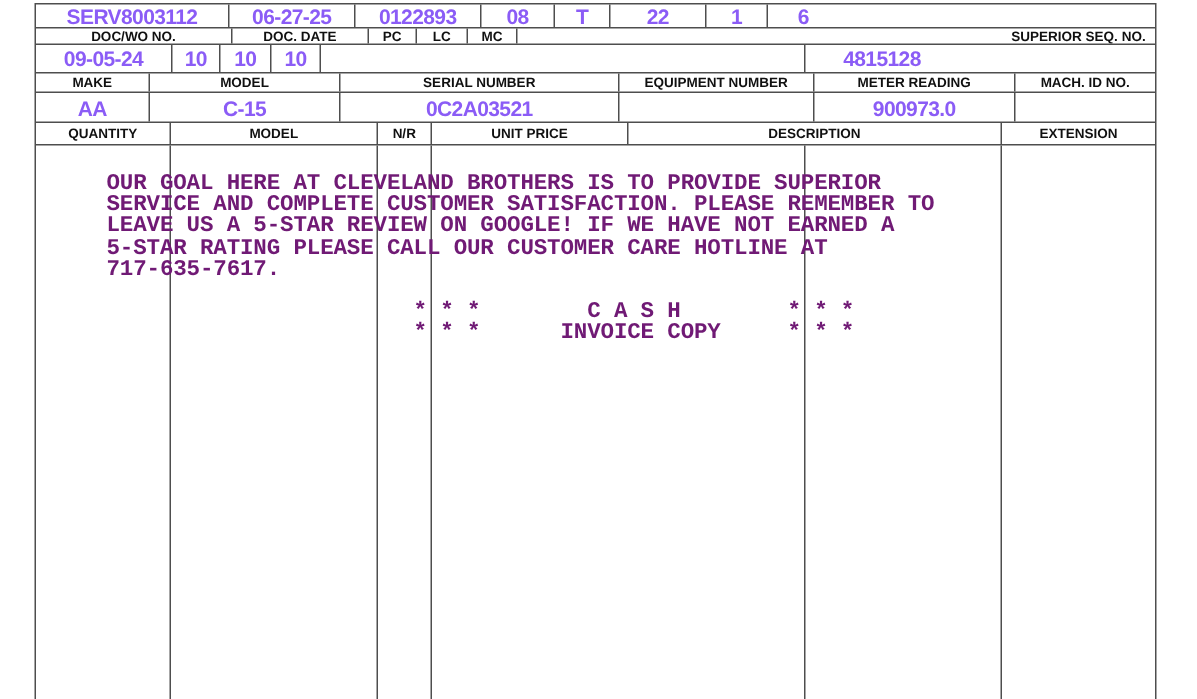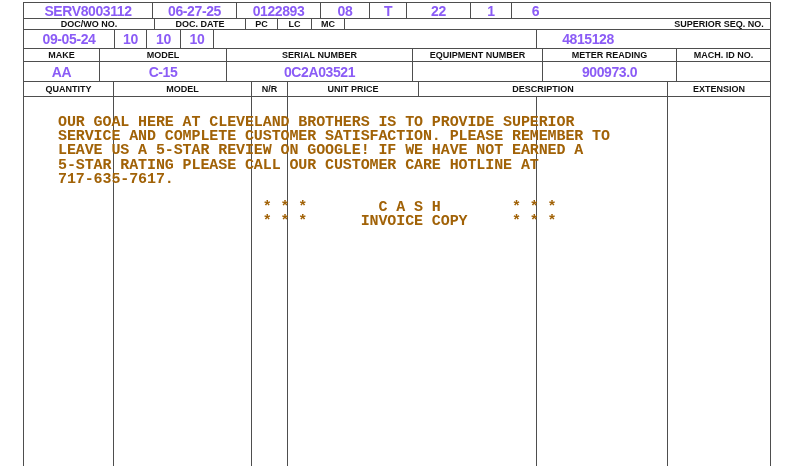--- a/index.html
+++ b/index.html
@@ -61,29 +61,29 @@
     font-weight: bold;
     color: #101010;
     letter-spacing: 0;
   }
   .shipvia-pad {
     padding-left: 52px;
     margin-top: 15px;
   }
   .message {
     position: absolute;
-    left: 58px;
+    left: 71px;
     top: 116px;
     margin: 0;
     font-family: "Liberation Mono", "DejaVu Sans Mono", monospace;
     font-weight: bold;
     font-size: 15px;
     line-height: 14.2px;
     letter-spacing: -0.1px;
-    color: #a16207;
+    color: #701a75;
   }
 </style>
 </head>
 <body>
 
 <div class="page">
 
   <div class="tbl">
 
     <div class="row h15">

